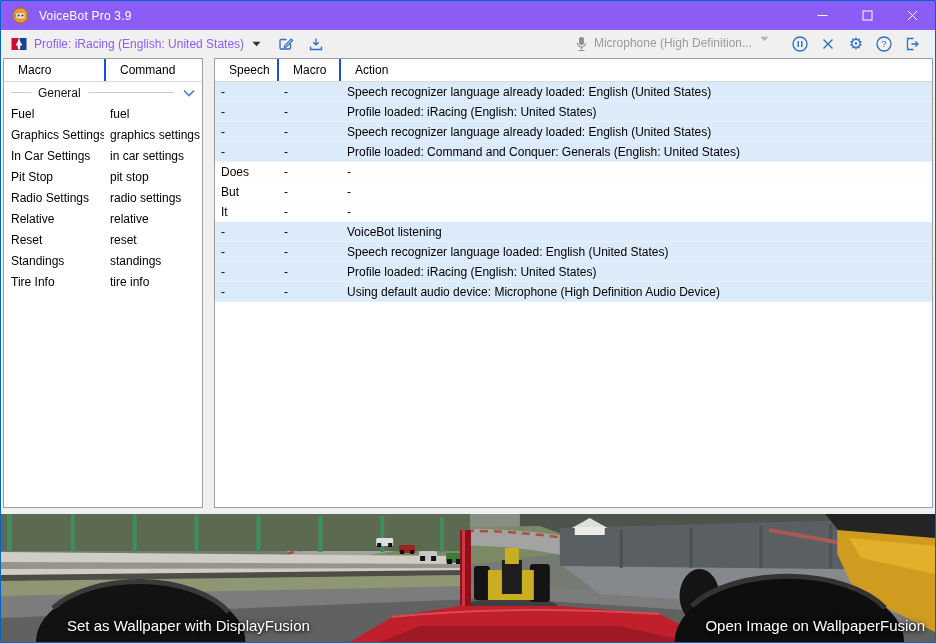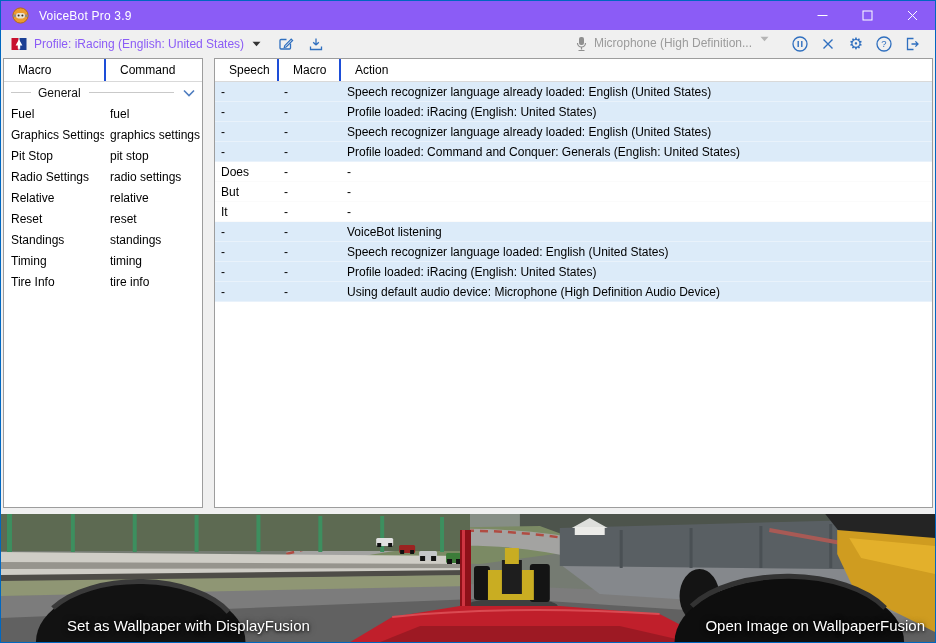--- a/index.html
+++ b/index.html
@@ -200,42 +200,42 @@
       <div>
           <div class="mrow">
             <div class="cm">Fuel</div>
             <div class="cc">fuel</div>
           </div>
           <div class="mrow">
             <div class="cm">Graphics Settings</div>
             <div class="cc">graphics settings</div>
           </div>
           <div class="mrow">
+            <div class="cm">In Car Settings</div>
+            <div class="cc">in car settings</div>
+          </div>
+          <div class="mrow">
             <div class="cm">Pit Stop</div>
             <div class="cc">pit stop</div>
           </div>
           <div class="mrow">
             <div class="cm">Radio Settings</div>
             <div class="cc">radio settings</div>
           </div>
           <div class="mrow">
             <div class="cm">Relative</div>
             <div class="cc">relative</div>
           </div>
           <div class="mrow">
             <div class="cm">Reset</div>
             <div class="cc">reset</div>
           </div>
           <div class="mrow">
             <div class="cm">Standings</div>
             <div class="cc">standings</div>
-          </div>
-          <div class="mrow">
-            <div class="cm">Timing</div>
-            <div class="cc">timing</div>
           </div>
           <div class="mrow">
             <div class="cm">Tire Info</div>
             <div class="cc">tire info</div>
           </div>
         </div>
     </div>
 
     <div class="panel right">
       <div class="thead">

